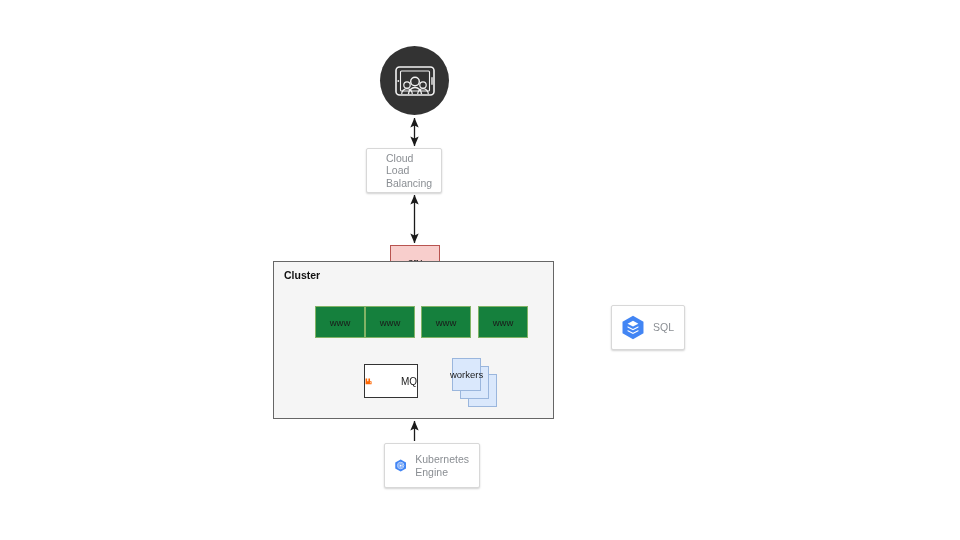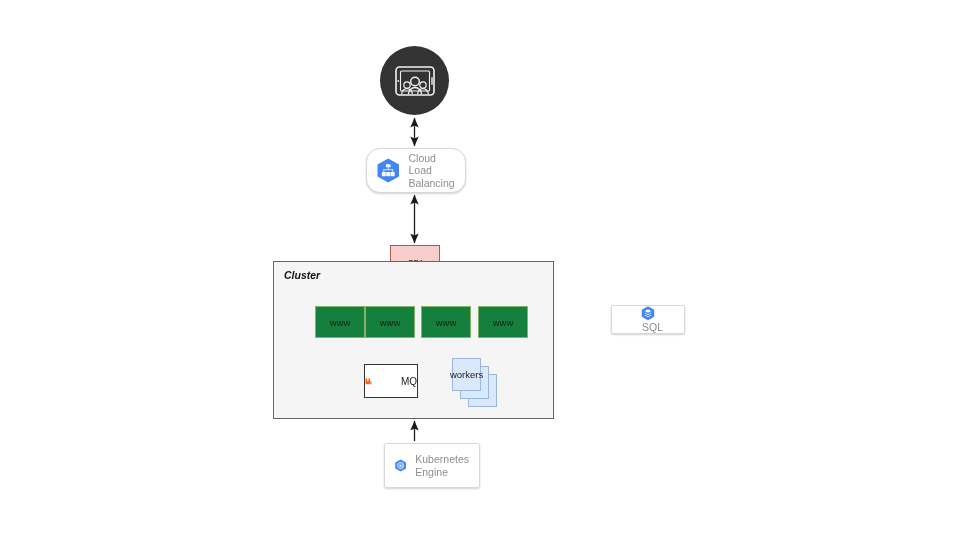--- a/index.html
+++ b/index.html
@@ -43,22 +43,22 @@
     padding: 0 10px;
     box-sizing: border-box;
   }
   .gcard .glabel {
     color: #8a8e93;
     font-size: 10.5px;
     line-height: 12.5px;
     margin-left: 9px;
     white-space: pre-line;
   }
-  #clb-node { left: 366px; top: 148px; width: 100px; height: 45px; border-radius: 14px; }
-  #sql-node { left: 611px; top: 305px; width: 74px; height: 29px; flex-direction: column; }
+  #clb-node { left: 366px; top: 148px; width: 76px; height: 45px; }
+  #sql-node { left: 611px; top: 305px; width: 74px; height: 45px; }
   #gke-node { left: 384px; top: 443px; width: 96px; height: 45px; }
 
   
   #srv-node {
     left: 390px; top: 245px;
     width: 50px; height: 33px;
     background: #f8cecc;
     border: 1px solid #b85450;
     display: flex; align-items: center; justify-content: center;
     font-size: 10.5px;
@@ -71,21 +71,20 @@
     width: 281px; height: 158px;
     background: #f5f5f5;
     border: 1px solid #666666;
   }
   #cluster-label {
     position: absolute;
     left: 10px; top: 7px;
     font-size: 10.5px;
     font-weight: bold;
     color: #111111;
-    font-style: italic;
   }
 
   
   .www {
     width: 50px; height: 32px;
     background: #15803d;
     border: 1px solid #82b366;
     display: flex; align-items: center; justify-content: center;
     font-size: 9.5px;
     color: #1a1a1a;

